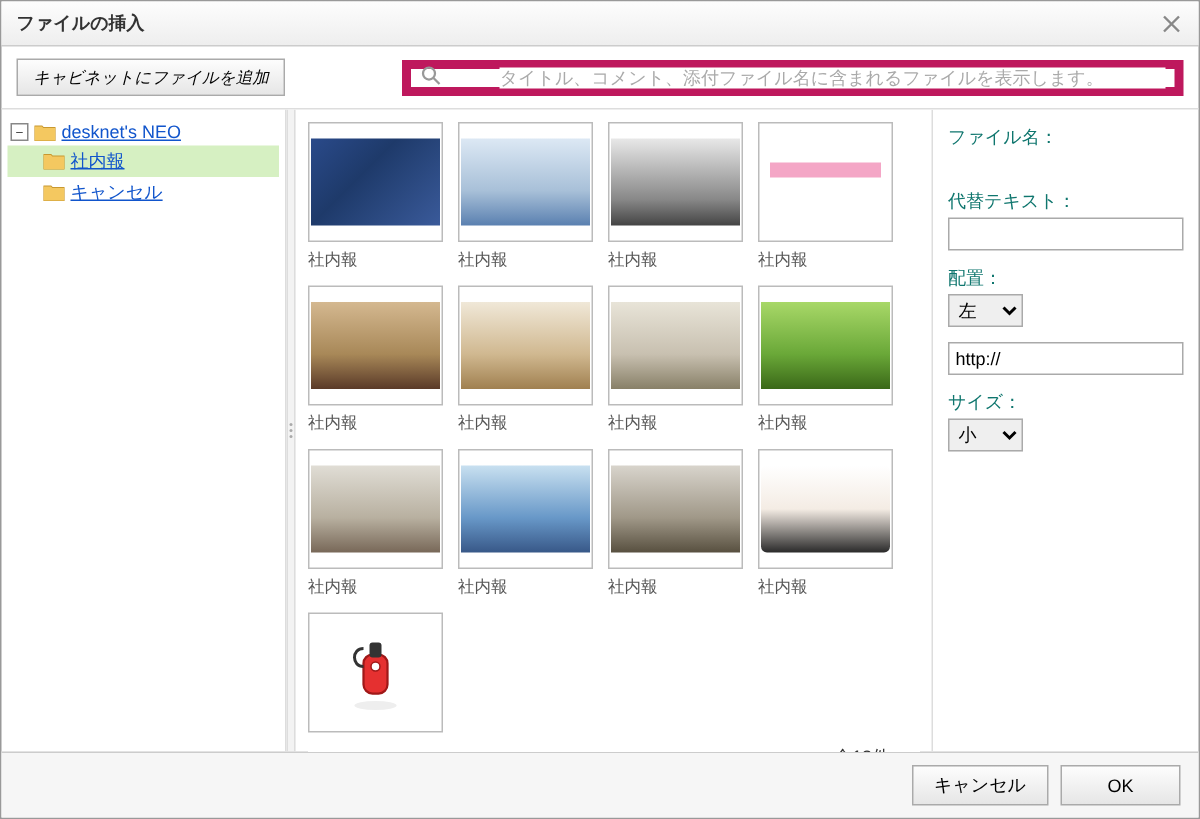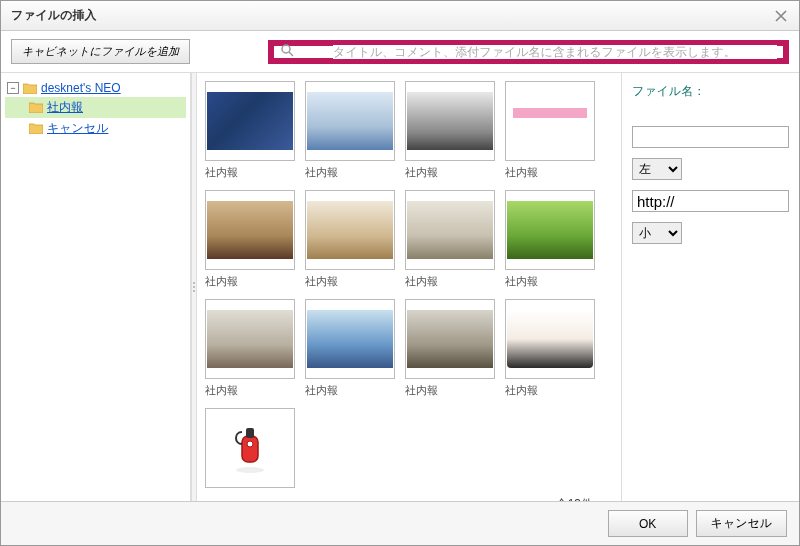--- a/index.html
+++ b/index.html
@@ -30,21 +30,21 @@
 .gallery { flex: 1; overflow-y: scroll; padding: 8px; }
 .grid { display: grid; grid-template-columns: repeat(4, 90px); gap: 10px 10px; }
 .cell { width: 90px; }
 .thumb { width: 90px; height: 80px; border: 1px solid #bbb; background: #fff; overflow: hidden; display: flex; align-items: center; justify-content: center; }
 .thumb-inner { width: 86px; height: 58px; }
 .caption { font-size: 11px; color: #555; margin-top: 4px; }
 .count-row { text-align: right; padding: 4px 20px 6px 0; font-size: 12px; color: #333; background: #fff; }
 .rightpanel { width: 178px; border-left: 1px solid #ddd; padding: 10px 10px; font-size: 12px; }
 .rightpanel label { display: block; color: #0f766e; margin-bottom: 2px; }
 .field-row { margin-bottom: 10px; }
-.rightpanel input[type=text] { width: 100%; border: 1px solid #aaa; padding: 2px 4px; font-size: 15px; height: 22px; }
+.rightpanel input[type=text] { width: 100%; border: 1px solid #aaa; padding: 2px 4px; font-size: 12px; height: 22px; }
 .rightpanel select { border: 1px solid #aaa; padding: 1px 2px; font-size: 12px; height: 22px; }
 .footer { display: flex; justify-content: flex-end; gap: 8px; padding: 8px 12px; border-top: 1px solid #ccc; background: #f6f6f6; }
 .footer button { min-width: 80px; padding: 4px 14px; background: linear-gradient(#fdfdfd,#e6e6e6); border: 1px solid #aaa; font-size: 12px; cursor: pointer; }
 
 
 .t1{background:linear-gradient(135deg,#2a4a8a 0%,#1e3a6a 40%,#3a5a9a 100%);}
 .t2{background:linear-gradient(180deg,#dce8f4 0%,#a8c0d8 60%,#5a80b0 100%);}
 .t3{background:linear-gradient(180deg,#e8e8e8 0%,#888 70%,#444 100%);}
 .t4{background:#fff;position:relative;}
 .t4::after{content:"";position:absolute;top:16px;left:6px;right:6px;height:10px;background:#f4a6c6;}
@@ -215,38 +215,41 @@
           <div class="count-row">全13件</div>
         </div>
       </div>
 
       <div class="rightpanel">
         <div class="field-row">
           <label>ファイル名：</label>
           <div style="min-height:14px;"></div>
         </div>
         <div class="field-row">
+          <label>代替テキスト：</label>
           <input type="text" value="" style="">
         </div>
         <div class="field-row">
+          <label>配置：</label>
           <select style="width:50px;">
             <option>左</option>
           </select>
         </div>
         <div class="field-row">
           <input type="text" value="http://" style="">
         </div>
         <div class="field-row">
+          <label>サイズ：</label>
           <select style="width:50px;">
             <option>小</option>
           </select>
         </div>
       </div>
 
     </div>
   </div>
 
   <div class="footer">
+    <button>キャンセル</button>
     <button>OK</button>
-    <button>キャンセル</button>
   </div>
 
 </div>
 
 </body></html>

